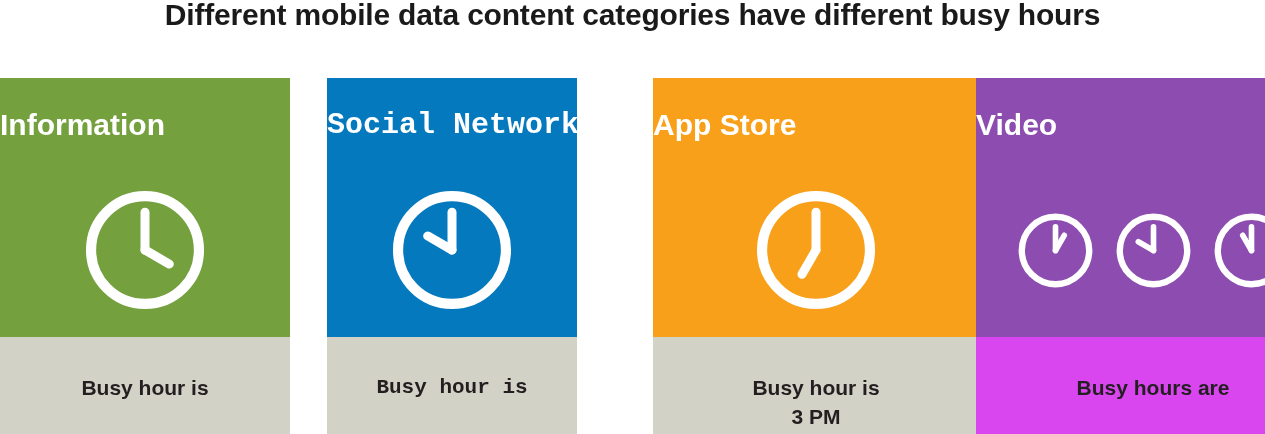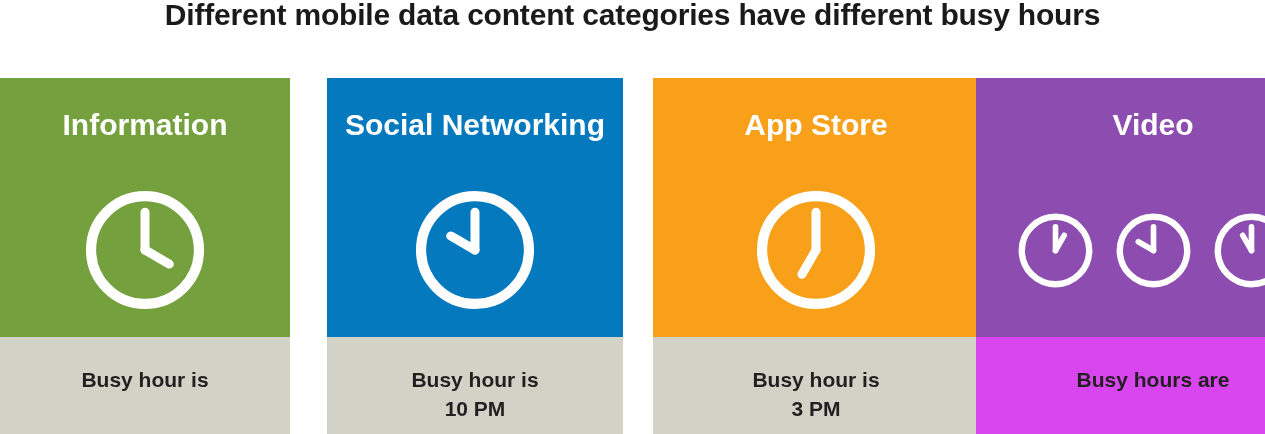--- a/index.html
+++ b/index.html
@@ -41,21 +41,21 @@
     top: 0;
     width: 100%;
     height: 259px;
   }
 
   .card .card-label {
     position: absolute;
     left: 0;
     top: 30px;
     width: 100%;
-    text-align: center;
+    text-align: left;
     color: #ffffff;
     font-size: 30px;
     font-weight: bold;
     line-height: 34px;
     white-space: nowrap;
   }
 
   .card .clocks {
     position: absolute;
     left: 0;
@@ -73,28 +73,28 @@
     left: 0;
     top: 259px;
     width: 100%;
     height: 97px;
     background: #d3d2c6;
     color: #231f20;
     font-size: 21px;
     font-weight: bold;
     text-align: center;
     line-height: 29px;
-    padding-top: 28px;
+    padding-top: 36px;
     box-sizing: border-box;
     white-space: nowrap;
   }
 
   
   #card-information      { left: 0px;    width: 290px; }
-  #card-social-networking{ left: 327px;  width: 296px; }
+  #card-social-networking{ left: 327px;  width: 250px; font-family: Liberation Mono, monospace; }
   #card-app-store        { left: 653px;  width: 326px; }
   #card-video            { left: 976px;  width: 354px; }
 
   .clock-svg { display: block; }
 </style>
 </head>
 <body>
 
 <div id="page-title">Different mobile data content categories have different busy hours</div>
 
@@ -118,21 +118,20 @@
       <div class="card-label">Social Networking</div>
       <div class="clocks">
         <svg width="120" height="120" viewBox="0 0 120 120" class="clock-svg">
           <circle cx="60" cy="60" r="53.94" fill="none" stroke="#ffffff" stroke-width="10.200000000000001"></circle>
           <line x1="60" y1="60" x2="35.70902665433104" y2="45.9756" stroke="#ffffff" stroke-width="9" stroke-linecap="round"></line>
           <line x1="60" y1="60" x2="60" y2="22.242000000000004" stroke="#ffffff" stroke-width="9" stroke-linecap="round"></line>
         </svg>
       </div>
       <div class="caption" style="background: rgb(211, 210, 198);">
         <div>Busy hour is</div>
-        <div>10 PM</div>
       </div>
     </div>
     <div class="card" id="card-app-store">
       <div class="band" style="background: rgb(249, 160, 27);"></div>
       <div class="card-label">App Store</div>
       <div class="clocks">
         <svg width="120" height="120" viewBox="0 0 120 120" class="clock-svg">
           <circle cx="60" cy="60" r="53.94" fill="none" stroke="#ffffff" stroke-width="10.200000000000001"></circle>
           <line x1="60" y1="60" x2="45.97560000000001" y2="84.29097334566896" stroke="#ffffff" stroke-width="9" stroke-linecap="round"></line>
           <line x1="60" y1="60" x2="60" y2="22.242000000000004" stroke="#ffffff" stroke-width="9" stroke-linecap="round"></line>

